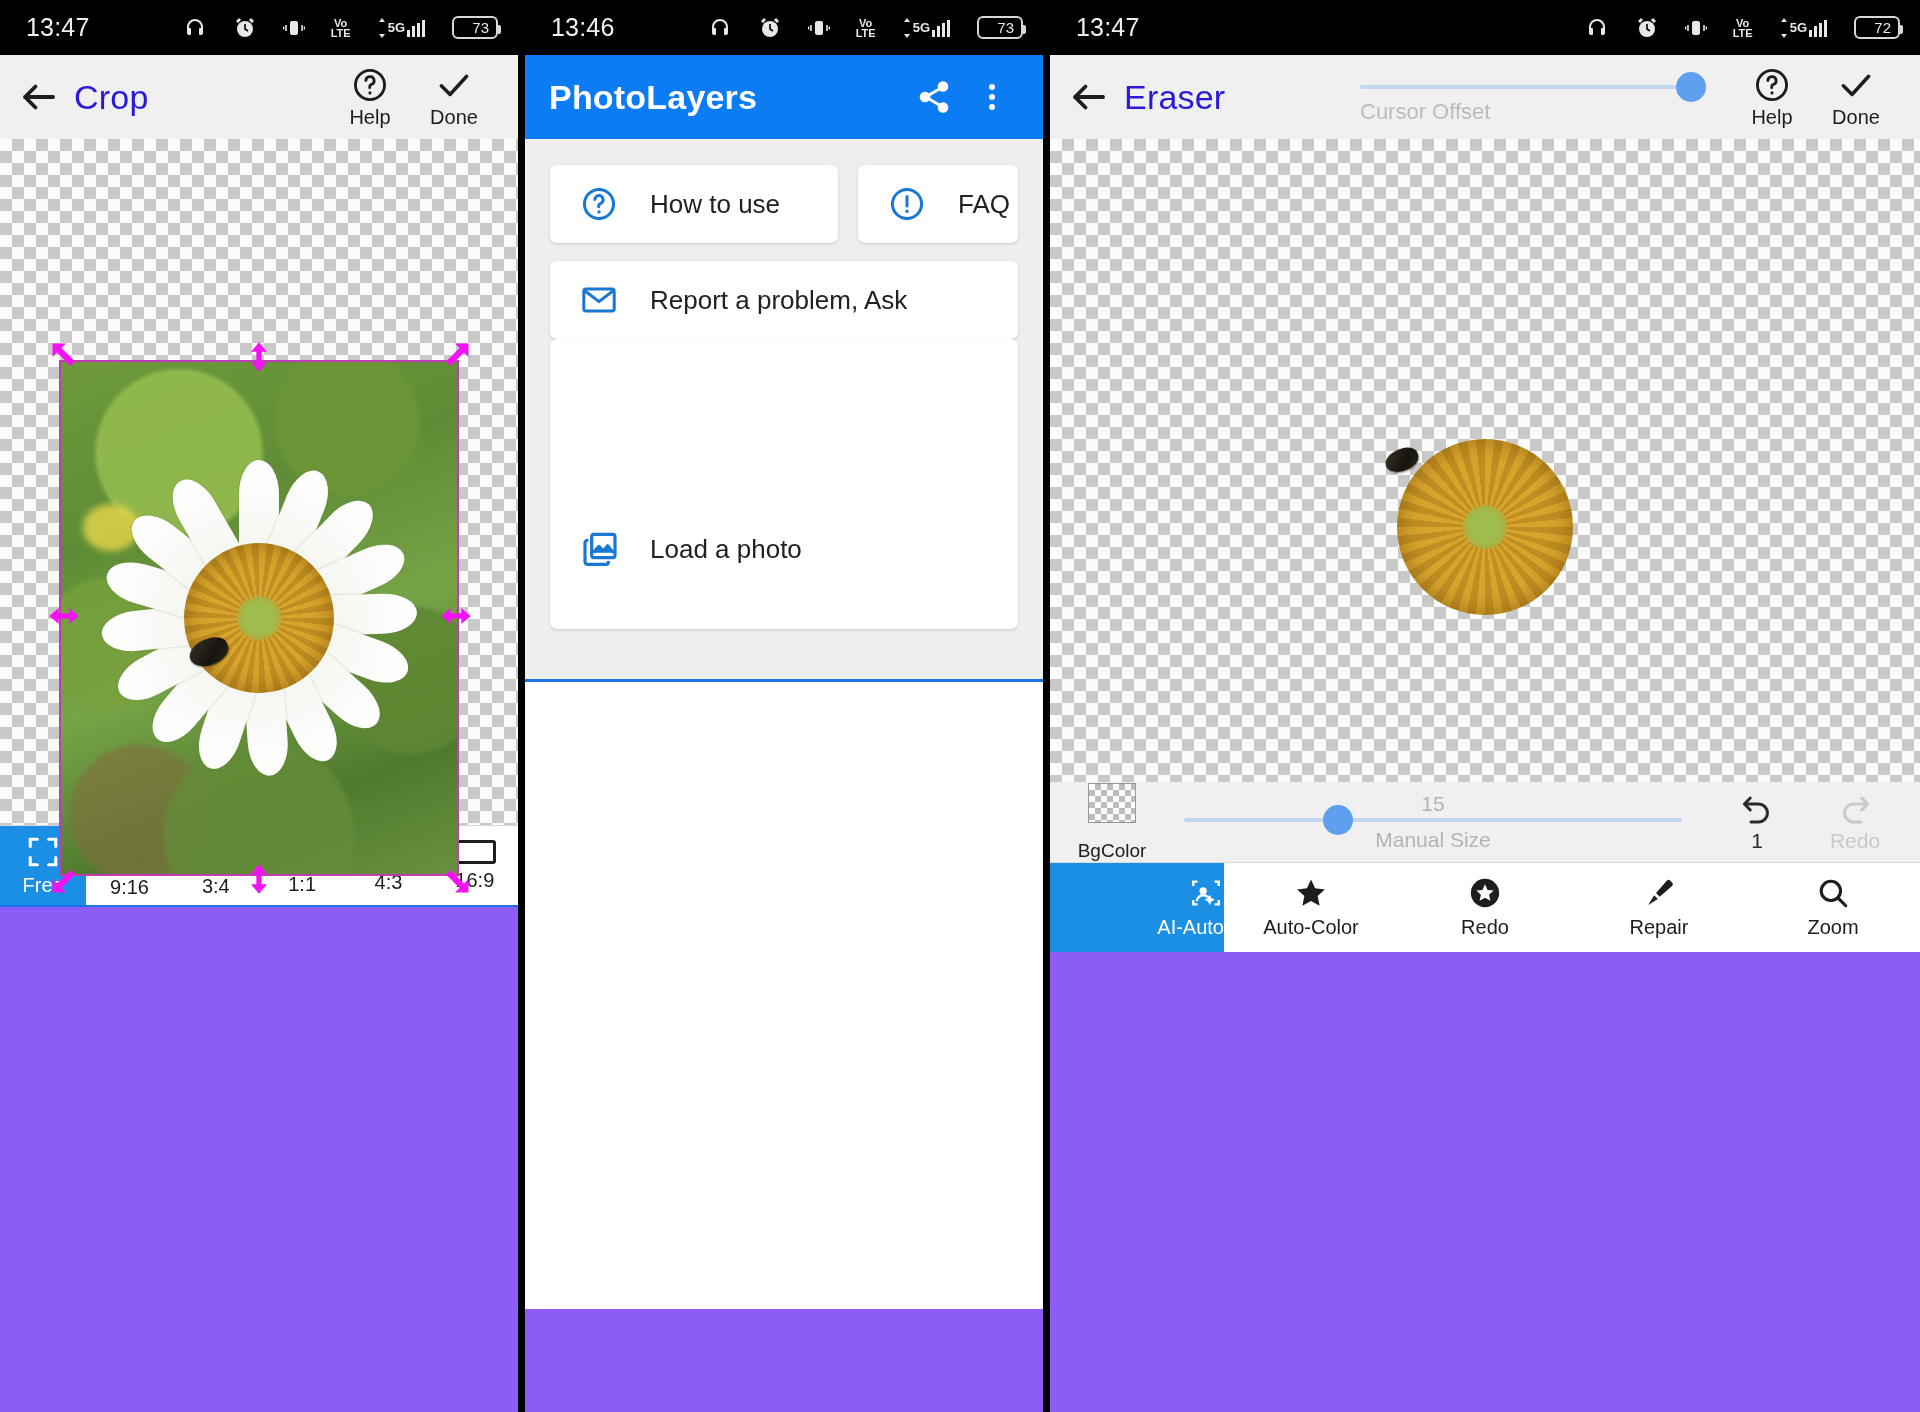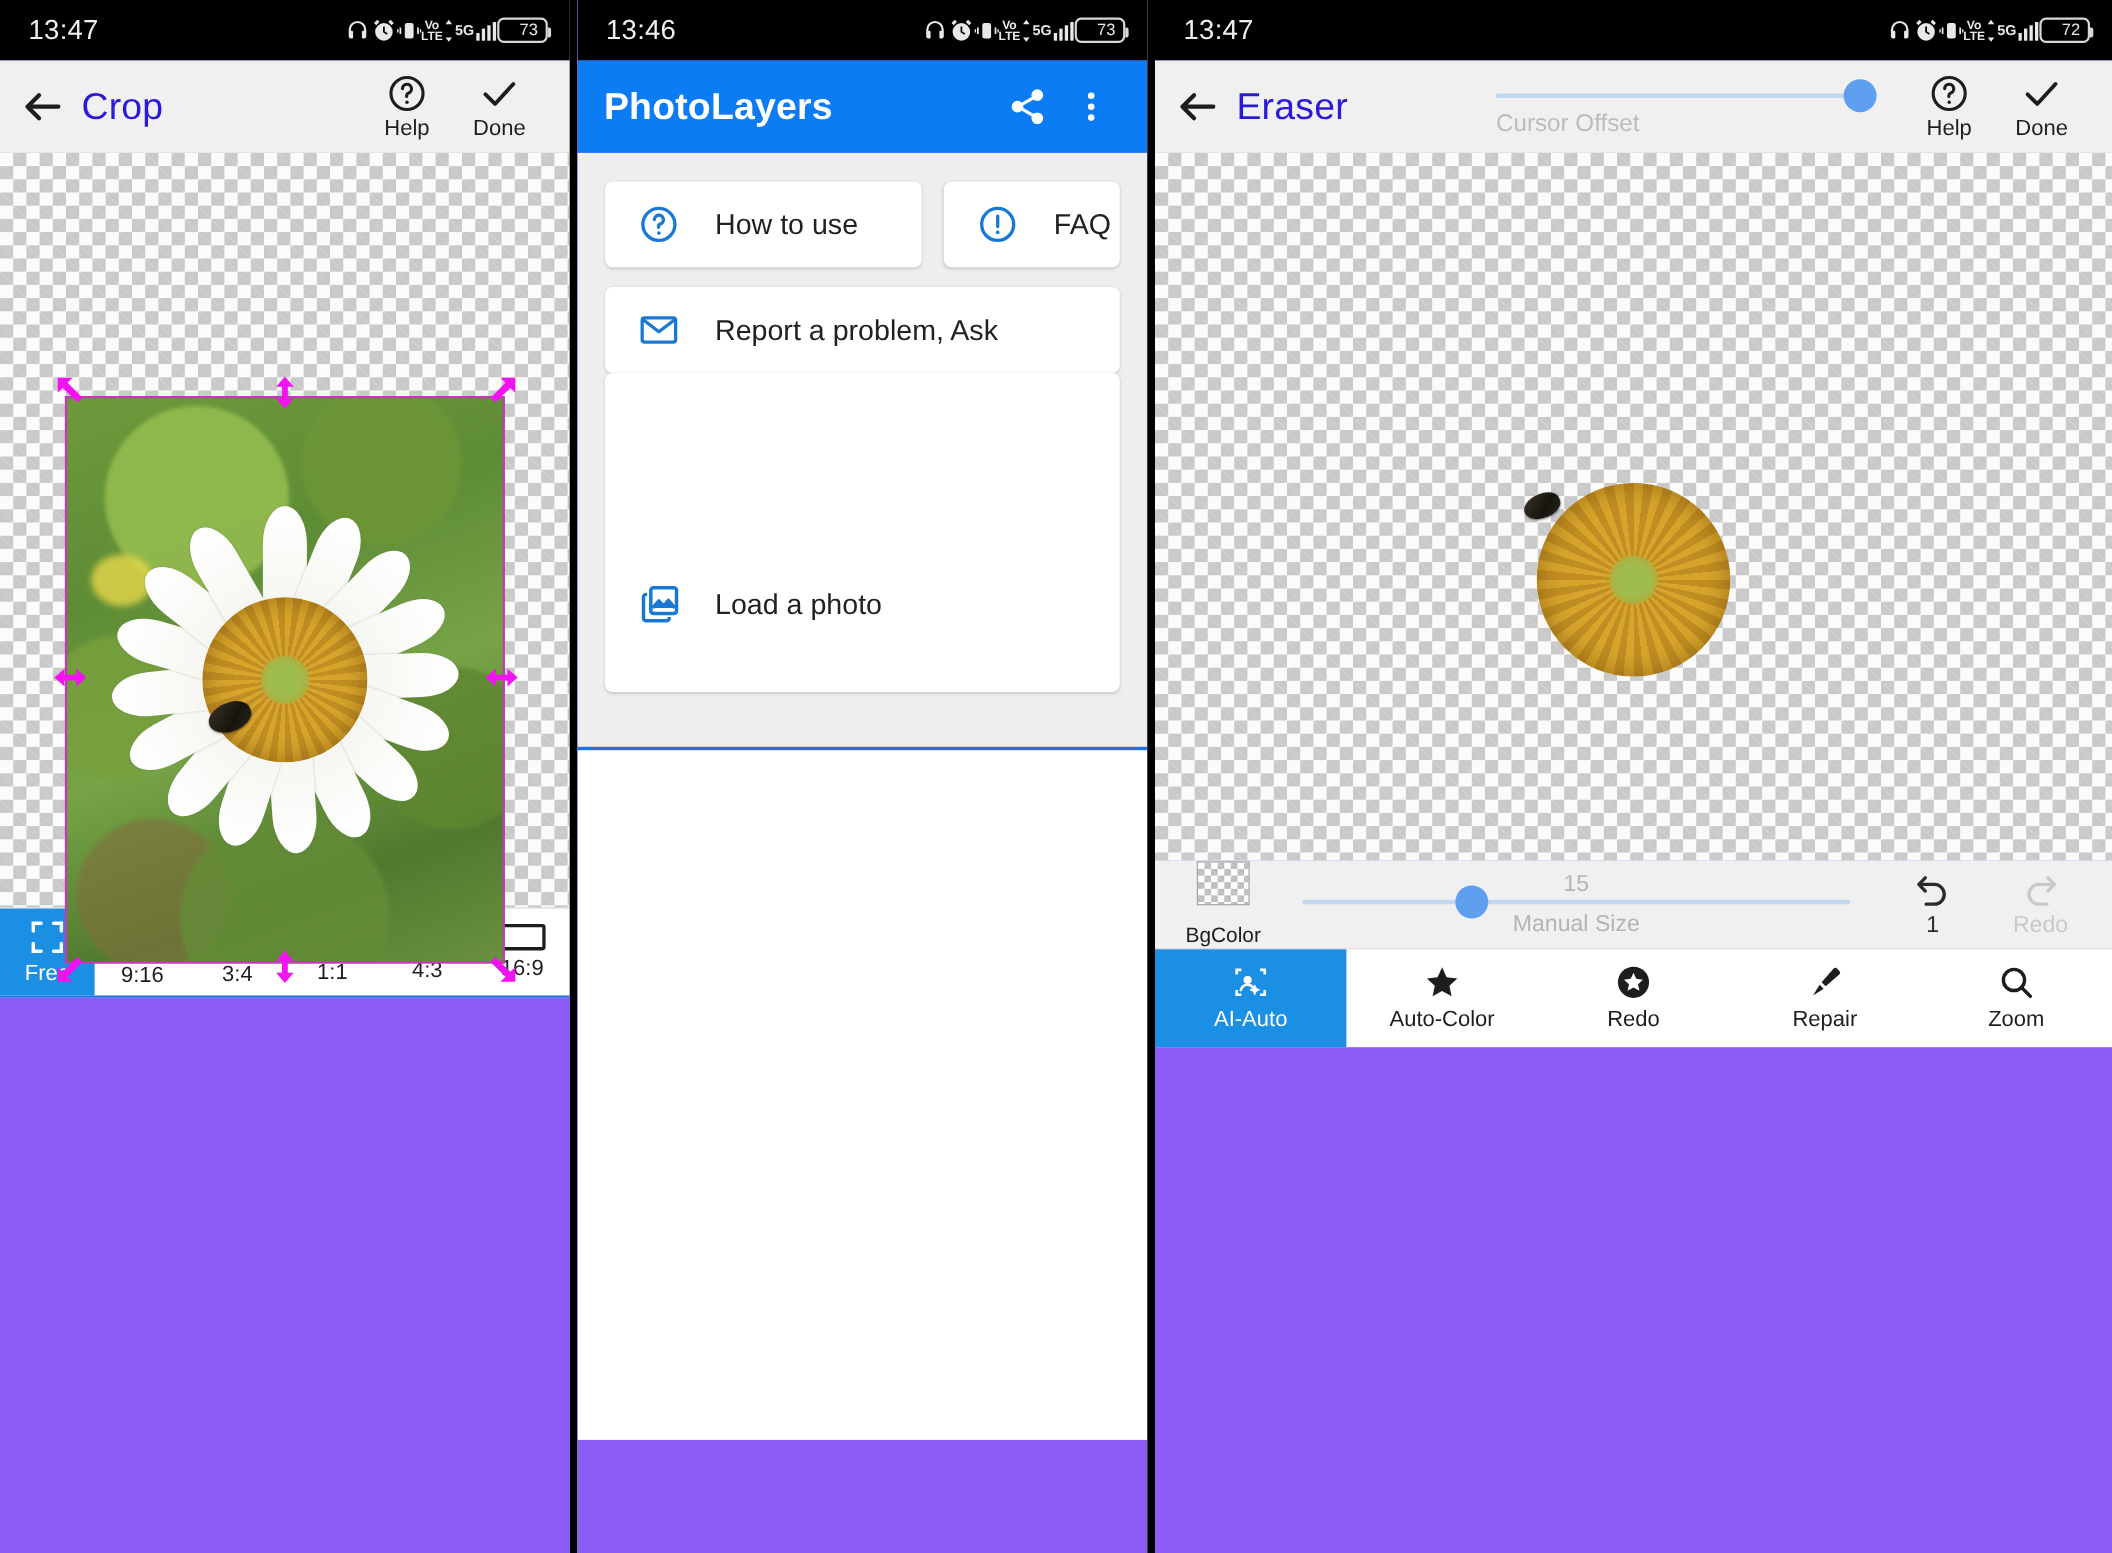--- a/index.html
+++ b/index.html
@@ -10,21 +10,21 @@
   #panel-crop   { left:0px;    width:518px; }
   #gap1         { position:absolute; left:518px; top:0; width:7px; height:1412px; background:#000; }
   #panel-home   { left:525px;  width:518px; }
   #gap2         { position:absolute; left:1043px; top:0; width:7px; height:1412px; background:#000; }
   #panel-eraser { left:1050px; width:870px; }
 
   
   .statusbar { height:55px; background:#000; color:#e8e8e8; display:flex;
     align-items:center; justify-content:space-between; padding:0 20px 0 26px; }
   .sb-time { font-size:25px; letter-spacing:.2px; color:#f0f0f0; }
-  .sb-icons { display:flex; align-items:center; gap:0; }
+  .sb-icons { display:flex; align-items:center; gap:26px; }
   .sb-icons svg { display:block; }
   .volte { font-size:11px; line-height:10px; font-weight:bold; text-align:center; color:#e8e8e8; }
   .fiveg { display:flex; align-items:center; gap:1px; }
   .fiveg-t { font-size:13px; font-weight:bold; color:#e8e8e8; line-height:12px; }
   .batt { border:2px solid #d8d8d8; border-radius:6px; padding:1px 7px; font-size:15px;
     color:#e8e8e8; position:relative; min-width:46px; text-align:right; }
   .batt:after { content:""; position:absolute; right:-5px; top:7px; width:3px; height:9px;
     background:#d8d8d8; border-radius:0 2px 2px 0; }
 
   
@@ -151,21 +151,21 @@
   .size-lbl { font-size:21px; color:#b4b4b4; margin-top:6px; }
   .ur-btn { width:98px; display:flex; flex-direction:column; align-items:center; gap:1px; }
   .ur-lbl { font-size:21px; color:#2b2b2b; }
   .ur-lbl.dim { color:#c9c9c9; }
 
   #eraser-tabs { height:90px; display:flex; background:#ffffff;
     border-top:1px solid #dadada; }
   .tab { flex:1 1 0; display:flex; flex-direction:column; align-items:center;
     justify-content:center; gap:6px; }
   .tab .t-lbl { font-size:20px; color:#1d1d1d; }
-  .tab.active { background:#1a8fe3; }
+  .tab.active { background:#1a8fe3;align-items:flex-end; }
   .tab.active .t-lbl { color:#ffffff; }
 </style>
 </head>
 <body>
 
 <div class="screen" id="panel-crop">
 
   <div class="statusbar">
     <span class="sb-time">13:47</span>
     <span class="sb-icons">

